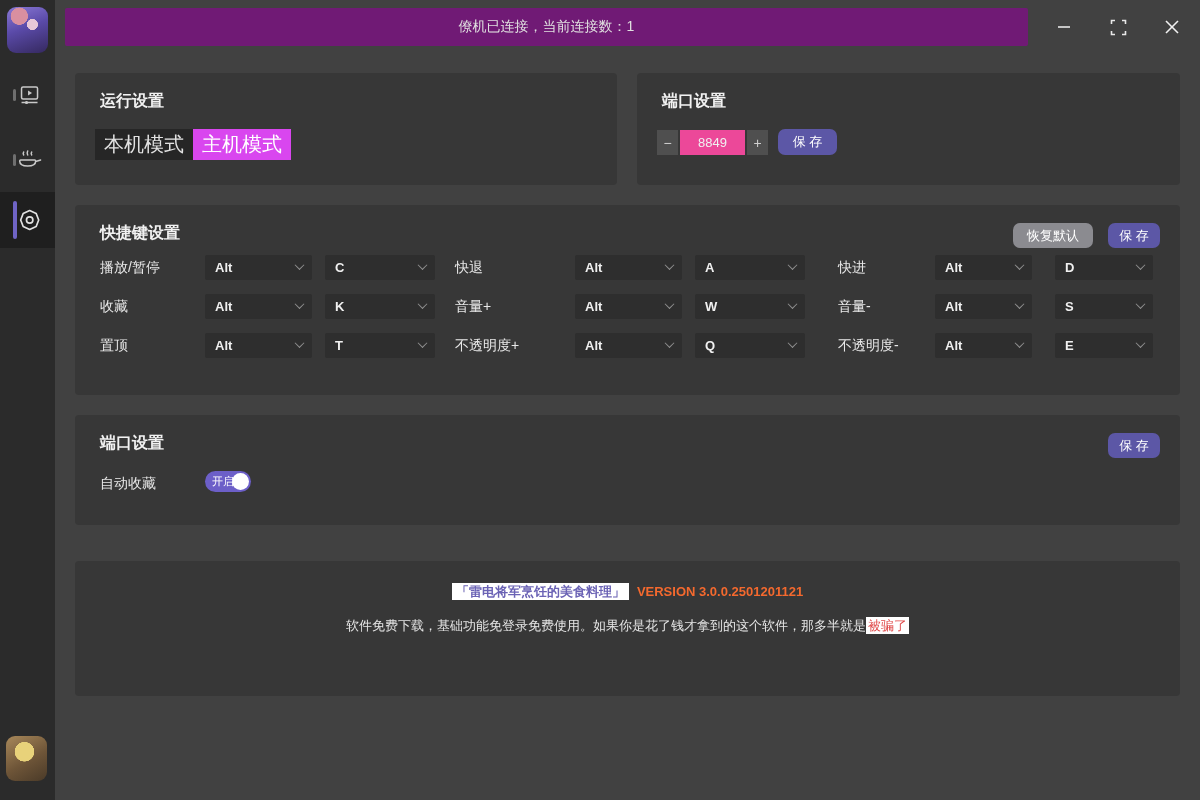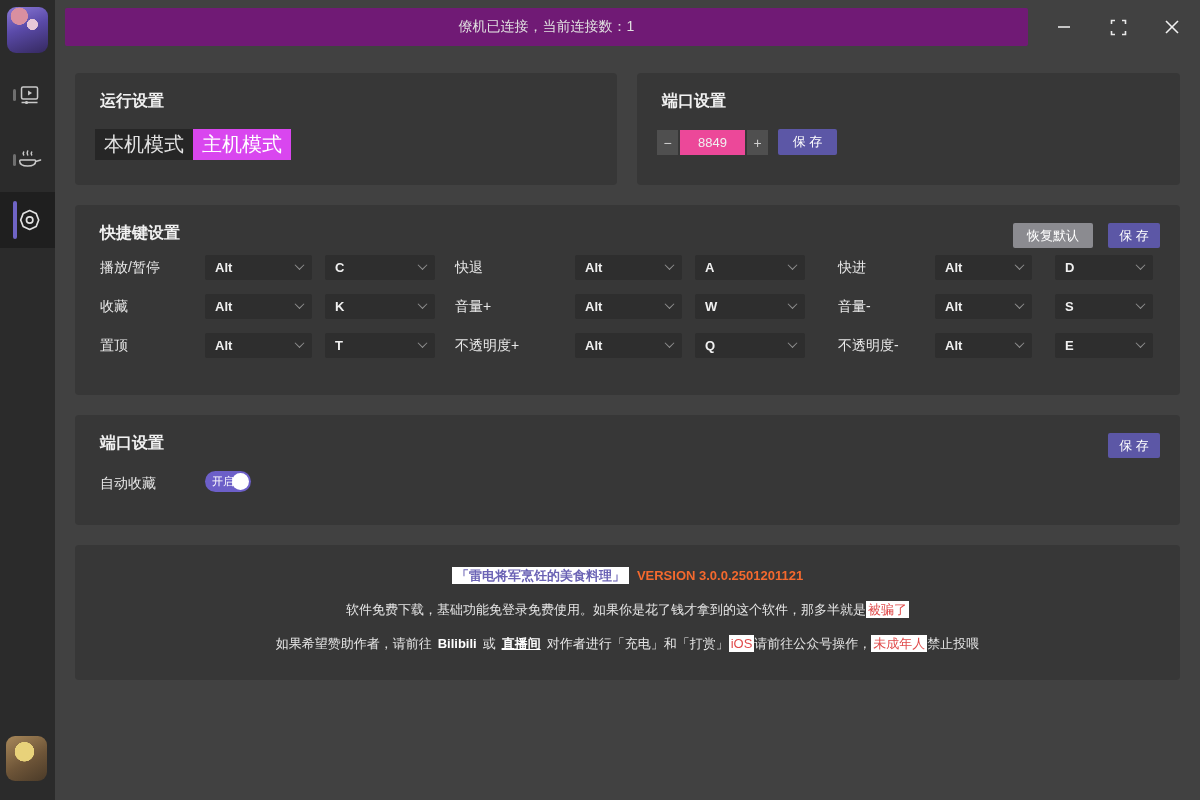--- a/index.html
+++ b/index.html
@@ -36,35 +36,35 @@
     align-items:center; justify-content:center; cursor:pointer; }
   .winbtn.min { left:1048px; } .winbtn.max { left:1102px; } .winbtn.close { left:1156px; }
 
   
   .card { position:absolute; background:#373737; border-radius:4px; }
   .card-title { position:absolute; left:25px; top:18px; font-size:16px; font-weight:bold; color:#f2f2f2; }
   #card-run  { left:75px;  top:73px;  width:542px;  height:112px; }
   #card-port { left:637px; top:73px;  width:543px;  height:112px; }
   #card-hot  { left:75px;  top:205px; width:1105px; height:190px; }
   #card-other{ left:75px;  top:415px; width:1105px; height:110px; }
-  #card-about{ left:75px;  top:545px; width:1105px; height:135px; }
+  #card-about{ left:75px;  top:561px; width:1105px; height:135px; }
 
   
   .segment { position:absolute; left:20px; top:56px; display:flex; }
   .seg-btn { width:98px; height:31px; display:flex; align-items:center; justify-content:center;
     font-size:20px; color:#e2e2e2; background:#262626; cursor:pointer; }
   .seg-btn.selected { background:#d946ef; color:#fff; }
 
   
   .stepper { position:absolute; left:20px; top:57px; display:flex; align-items:center; height:25px; }
   .step-btn { width:21px; height:25px; background:#4f4f4f; color:#cfcfcf; font-size:14px;
     display:flex; align-items:center; justify-content:center; cursor:pointer; }
   .step-val { width:65px; height:25px; margin:0 2px; background:#ec4899; color:#f0f0f0;
     font-size:13px; display:flex; align-items:center; justify-content:center; }
-  .btn { display:flex; align-items:center; justify-content:center; border-radius:2px;
+  .btn { display:flex; align-items:center; justify-content:center; border-radius:7px;
     font-size:13px; color:#fff; cursor:pointer; }
   .btn-save { background:#5c57a6; width:59px; height:26px; }
   .btn-gray { background:#8b8b90; width:80px; height:25px; }
   #port-save { position:absolute; left:141px; top:56px; }
   #hot-restore { position:absolute; left:938px; top:18px; }
   #hot-save { position:absolute; left:1033px; top:18px; width:52px; height:25px; }
   #other-save { position:absolute; left:1033px; top:18px; width:52px; height:25px; }
 
   
   .hk-grid { position:absolute; left:25px; top:50px; display:grid;
@@ -288,16 +288,13 @@
   </div>
 </div>
 
 <div class="card" id="card-about">
   <div class="about-line" id="about-l1">
     <span class="app-badge">「雷电将军烹饪的美食料理」</span><span class="version">VERSION 3.0.0.2501201121</span>
   </div>
   <div class="about-line" id="about-l2">
     <span>软件免费下载，基础功能免登录免费使用。如果你是花了钱才拿到的这个软件，那多半就是</span><span class="hl-red">被骗了</span>
   </div>
-  <div class="about-line" id="about-l3">
-    <span>如果希望赞助作者，请前往</span><span class="link">Bilibili</span><span>或</span><span class="link u">直播间</span><span>对作者进行「充电」和「打赏」</span><span class="hl-red">iOS</span><span>请前往公众号操作，</span><span class="hl-red">未成年人</span><span>禁止投喂</span>
-  </div>
 </div>
 
 </body></html>

